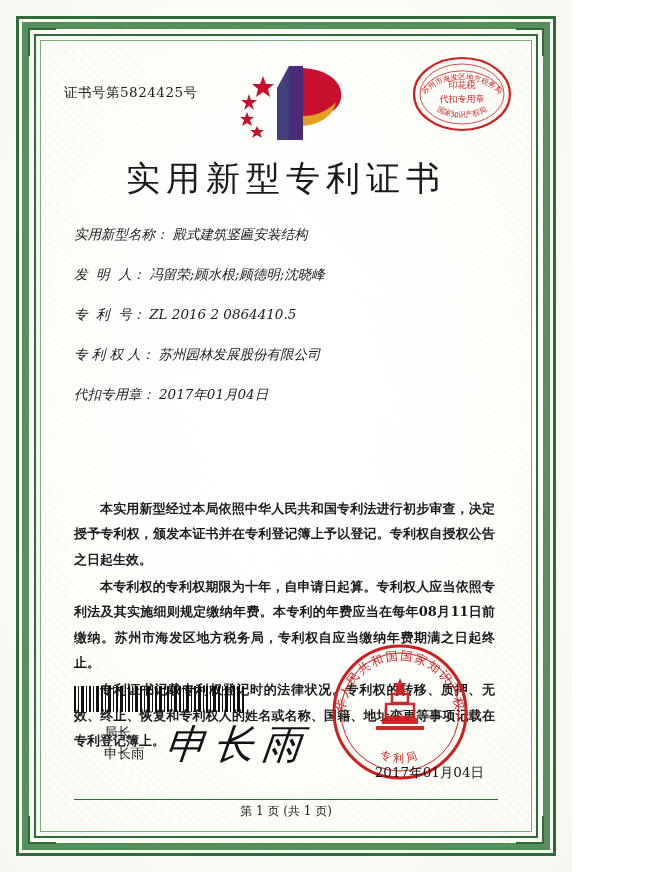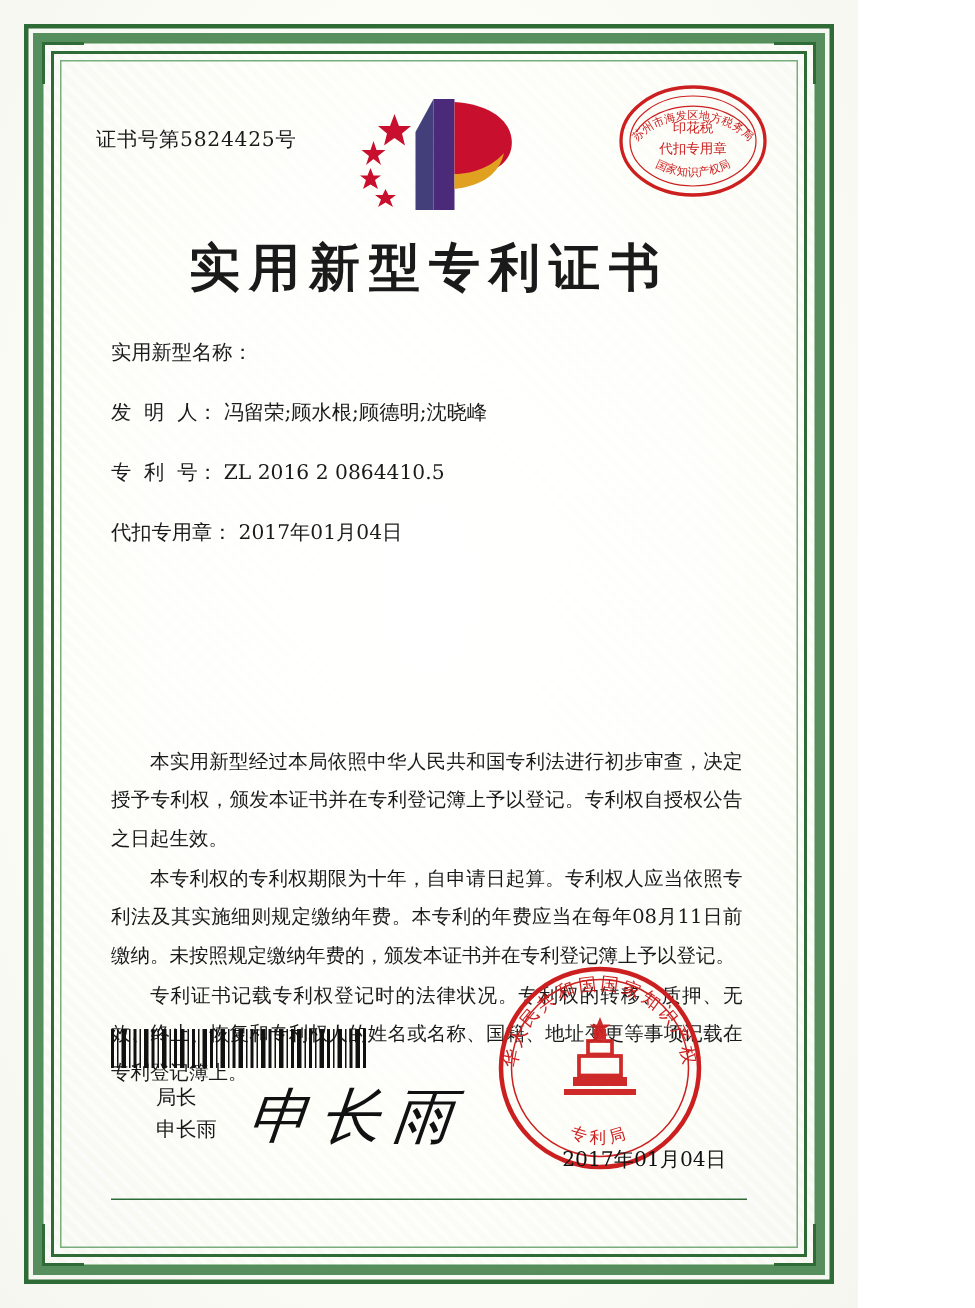--- a/index.html
+++ b/index.html
@@ -103,30 +103,31 @@
     text-align: center;
   }
 
   .title {
     position: absolute;
     left: 0;
     right: 0;
     top: 108px;
     text-align: center;
     font-size: 34px;
-    font-weight: bold;
+    font-weight: normal;
     letter-spacing: 6px;
     font-family: "DejaVu Serif", "Liberation Serif", serif;
   }
 
   .fields {
     position: absolute;
     left: 26px;
     right: 26px;
     top: 178px;
+    font-style: italic;
   }
   .field {
     display: flex;
     align-items: baseline;
     margin-bottom: 22px;
     font-size: 13.5px;
   }
   .field .label {
     white-space: pre;
     font-size: 13.5px;
@@ -141,20 +142,21 @@
     left: 26px;
     right: 26px;
     top: 448px;
     font-size: 13px;
     line-height: 1.95;
     text-align: justify;
   }
   .body-text p {
     margin: 0 3px 2px 0;
     text-indent: 2em;
+    font-weight: bold;
   }
 
   .barcode {
     position: absolute;
     left: 26px;
     bottom: 112px;
     width: 170px;
     height: 26px;
   }
 
@@ -260,38 +262,43 @@
           <textPath href="#arcBottom" startOffset="50%" text-anchor="middle">国家知识产权局</textPath>
         </text>
       </svg>
     </div>
 
     <div class="title">实用新型专利证书</div>
 
     <div class="fields">
       <div class="field">
         <span class="label">实用新型名称：</span>
+        <span class="value">殿式建筑竖匾安装结构</span>
       </div>
       <div class="field">
         <span class="label">发  明  人：</span>
         <span class="value">冯留荣;顾水根;顾德明;沈晓峰</span>
       </div>
       <div class="field">
         <span class="label">专  利  号：</span>
         <span class="value">ZL 2016 2 0864410.5</span>
       </div>
       <div class="field">
+        <span class="label">专 利 权 人：</span>
+        <span class="value">苏州园林发展股份有限公司</span>
+      </div>
+      <div class="field">
         <span class="label">代扣专用章：</span>
         <span class="value">2017年01月04日</span>
       </div>
     </div>
 
     <div class="body-text">
       <p>本实用新型经过本局依照中华人民共和国专利法进行初步审查，决定授予专利权，颁发本证书并在专利登记簿上予以登记。专利权自授权公告之日起生效。</p>
-      <p>本专利权的专利权期限为十年，自申请日起算。专利权人应当依照专利法及其实施细则规定缴纳年费。本专利的年费应当在每年08月11日前缴纳。未按照规定缴纳年费的，颁发本证书并在专利登记簿上予以登记。</p>
+      <p>本专利权的专利权期限为十年，自申请日起算。专利权人应当依照专利法及其实施细则规定缴纳年费。本专利的年费应当在每年08月11日前缴纳。苏州市海发区地方税务局，专利权自应当缴纳年费期满之日起终止。</p>
       <p>专利证书记载专利权登记时的法律状况。专利权的转移、质押、无效、终止、恢复和专利权人的姓名或名称、国籍、地址变更等事项记载在专利登记簿上。</p>
     </div>
 
     <div class="barcode">
       <svg viewBox="0 0 170 26" width="170" height="26" aria-hidden="true">
         <g fill="#111">
           <rect x="0" y="0" width="2" height="26"></rect>
             <rect x="4" y="0" width="1" height="26"></rect>
           <rect x="7" y="0" width="3" height="26"></rect>
             <rect x="12" y="0" width="1" height="26"></rect>
@@ -367,15 +374,16 @@
           <rect x="66" y="44" width="8" height="7"></rect>
           <polygon points="70,36 72,41 77,41 73,44 75,49 70,46 65,49 67,44 63,41 68,41"></polygon>
           <rect x="46" y="84" width="48" height="4"></rect>
         </g>
       </svg>
     </div>
 
     <div class="seal-date">2017年01月04日</div>
 
     <div class="footer-rule"></div>
+    <div class="footer">第 1 页 (共 1 页)</div>
 
   </div>
 </div>
 
 </body></html>

